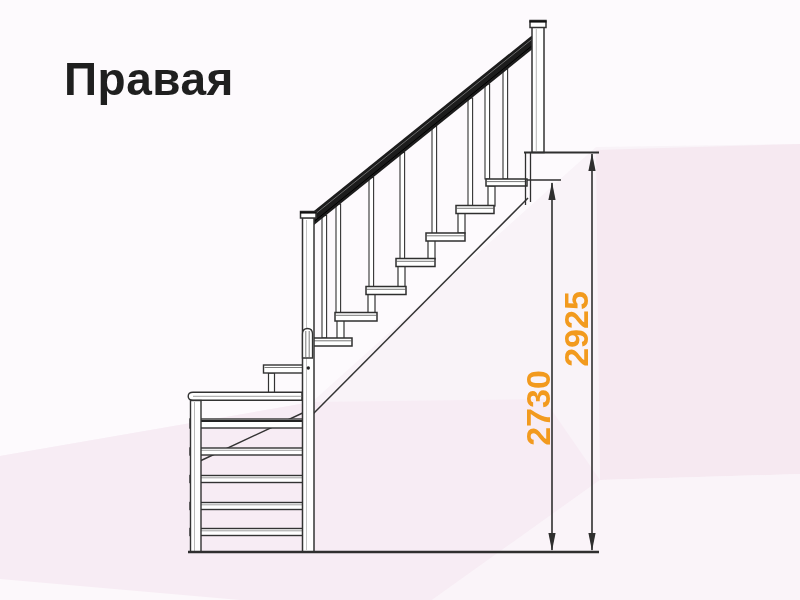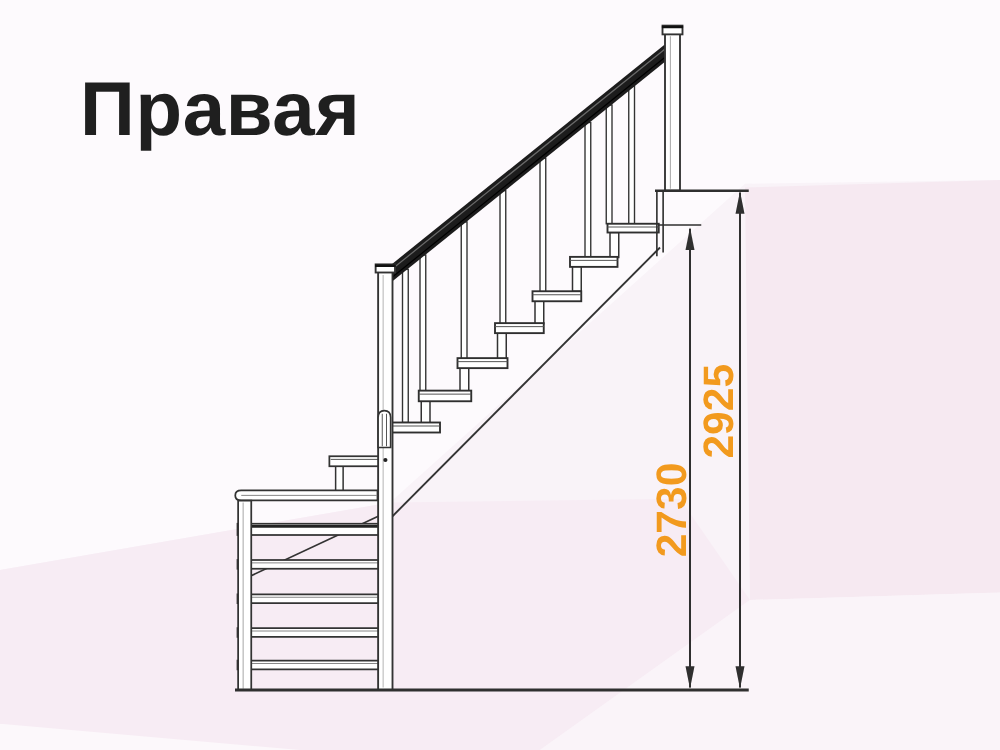--- a/index.html
+++ b/index.html
@@ -9,21 +9,21 @@
   }
   .facet{position:absolute;left:0;top:0;width:800px;height:600px;pointer-events:none;}
   .facet-top{background:#fdfafd;clip-path:polygon(0 0,100% 0,100% 24%,74.5% 24.5%,39% 67%,0 76%);}
   .facet-right{background:#f6e9f1;clip-path:polygon(74.5% 25%,100% 24%,100% 79%,75% 80%);}
   .facet-left-bottom{background:#f7ecf4;clip-path:polygon(0 76%,39% 67%,68% 66.5%,75% 80%,54% 100%,0 100%);}
   .facet-bottom-right{background:#faf4f9;clip-path:polygon(54% 100%,75% 80%,100% 79%,100% 100%);}
   .facet-bottom-left{background:#fcf8fb;clip-path:polygon(0 96.5%,30% 100%,0 100%);}
   .drawing{position:absolute;left:0;top:0;}
   .page-title{
     position:absolute;left:64px;top:52px;
-    font-size:61px;font-weight:700;color:#1f1f1f;letter-spacing:0.5px;
+    font-size:46px;font-weight:700;color:#1f1f1f;letter-spacing:0.5px;
   }
   .dim-label{
     position:absolute;color:#f29a1e;font-size:34px;font-weight:700;
     transform:translate(-50%,-50%) rotate(-90deg);white-space:nowrap;letter-spacing:0px;
   }
   .dim-label-2730{left:538px;top:408px;}
   .dim-label-2925{left:576px;top:329px;}
 </style>
 </head>
 <body>

